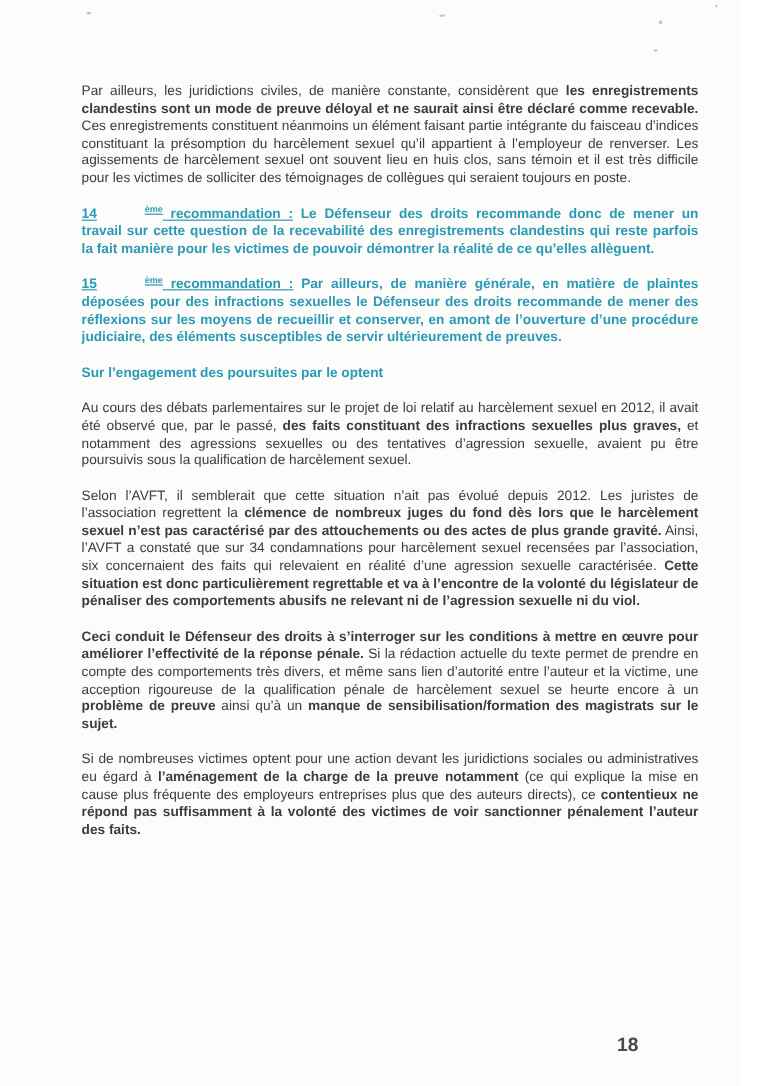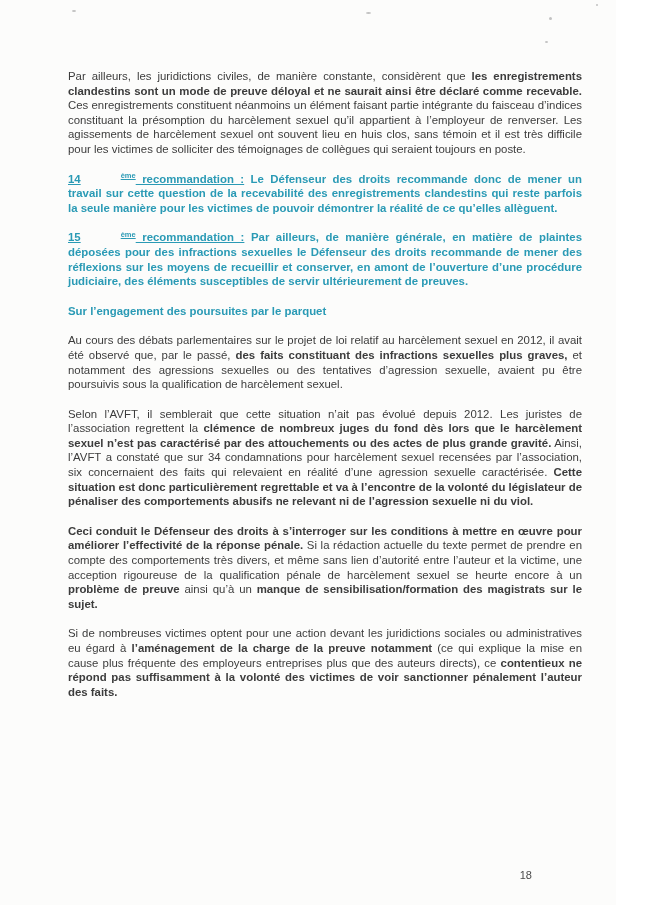--- a/index.html
+++ b/index.html
@@ -34,22 +34,23 @@
     font-weight: bold;
     margin: 42px 0 3px 0;
     text-align: left;
   }
   .tight { margin-bottom: 0; }
   .follow { margin-top: 0; }
   .gap-lg { margin-top: 24px; }
   .page-number {
     position: absolute;
     right: 84px; bottom: 24px;
-    font-size: 11px;
+    font-size: 16px;
     color: #4a4a4a;
+    font-weight: bold;
   }
   .speck {
     position: absolute;
     background: #c2c2c2;
     border-radius: 50%;
   }
 </style>
 </head>
 <body>
 
@@ -59,25 +60,25 @@
   <div class="speck" style="left:366px; top:12px; width:5px; height:2px;"></div>
   <div class="speck" style="left:549px; top:17px; width:3px; height:3px;"></div>
   <div class="speck" style="left:629px; top:31px; width:3px; height:7px;"></div>
   <div class="speck" style="left:545px; top:41px; width:3px; height:2px;"></div>
   <div class="speck" style="left:596px; top:4px; width:2px; height:2px;"></div>
 
   <div class="content">
 
     <p class="para"><span>Par ailleurs, les juridictions civiles, de manière constante, considèrent que </span><span class="b">les enregistrements clandestins sont un mode de preuve déloyal et ne saurait ainsi être déclaré comme recevable.</span><span> Ces enregistrements constituent néanmoins un élément faisant partie intégrante du faisceau d’indices constituant la présomption du harcèlement sexuel qu’il appartient à l’employeur de renverser. Les agissements de harcèlement sexuel ont souvent lieu en huis clos, sans témoin et il est très difficile pour les victimes de solliciter des témoignages de collègues qui seraient toujours en poste.</span></p>
 
-    <p class="para accent rec"><span class="b u">14</span><sup class="b u">ème</sup><span class="b u"> recommandation :</span><span class="b"> Le Défenseur des droits recommande donc de mener un travail sur cette question de la recevabilité des enregistrements clandestins qui reste parfois la seule manière pour les victimes de pouvoir démontrer la réalité de ce qu’elles allèguent.</span></p>
+    <p class="para accent rec"><span class="b u">14</span><sup class="b u">ème</sup><span class="b u"> recommandation :</span><span class="b"> Le Défenseur des droits recommande donc de mener un travail sur cette question de la recevabilité des enregistrements clandestins qui reste parfois la fait manière pour les victimes de pouvoir démontrer la réalité de ce qu’elles allèguent.</span></p>
 
     <p class="para accent"><span class="b u">15</span><sup class="b u">ème</sup><span class="b u"> recommandation :</span><span class="b"> Par ailleurs, de manière générale, en matière de plaintes déposées pour des infractions sexuelles le Défenseur des droits recommande de mener des réflexions sur les moyens de recueillir et conserver, en amont de l’ouverture d’une procédure judiciaire, des éléments susceptibles de servir ultérieurement de preuves.</span></p>
 
-    <p class="para heading">Sur l’engagement des poursuites par le parquet</p>
+    <p class="para heading">Sur l’engagement des poursuites par le optent</p>
 
     <p class="para"><span>Au cours des débats parlementaires sur le projet de loi relatif au harcèlement sexuel en 2012, il avait été observé que, par le passé, </span><span class="b">des faits constituant des infractions sexuelles plus graves,</span><span> et notamment des agressions sexuelles ou des tentatives d’agression sexuelle, avaient pu être poursuivis sous la qualification de harcèlement sexuel.</span></p>
 
     <p class="para tight"><span>Selon l’AVFT, il semblerait que cette situation n’ait pas évolué depuis 2012. Les juristes de l’association regrettent la </span><span class="b">clémence de nombreux juges du fond dès lors que le harcèlement sexuel n’est pas caractérisé par des attouchements ou des actes de plus grande gravité.</span><span> Ainsi, l’AVFT a constaté que sur 34 condamnations pour harcèlement sexuel recensées par l’association, six concernaient des faits qui relevaient en réalité d’une agression sexuelle caractérisée. </span><span class="b">Cette situation est donc particulièrement regrettable et va à l’encontre de la volonté du législateur de pénaliser des comportements abusifs ne relevant ni de l’agression sexuelle ni du viol.</span></p>
 
 
     <p class="para gap-lg"><span class="b">Ceci conduit le Défenseur des droits à s’interroger sur les conditions à mettre en œuvre pour améliorer l’effectivité de la réponse pénale.</span><span> Si la rédaction actuelle du texte permet de prendre en compte des comportements très divers, et même sans lien d’autorité entre l’auteur et la victime, une acception rigoureuse de la qualification pénale de harcèlement sexuel se heurte encore à un </span><span class="b">problème de preuve</span><span> ainsi qu’à un </span><span class="b">manque de sensibilisation/formation des magistrats sur le sujet.</span></p>
 
     <p class="para gap-lg"><span>Si de nombreuses victimes optent pour une action devant les juridictions sociales ou administratives eu égard à </span><span class="b">l’aménagement de la charge de la preuve notamment</span><span> (ce qui explique la mise en cause plus fréquente des employeurs entreprises plus que des auteurs directs), ce </span><span class="b">contentieux ne répond pas suffisamment à la volonté des victimes de voir sanctionner pénalement l’auteur des faits.</span></p>
 

